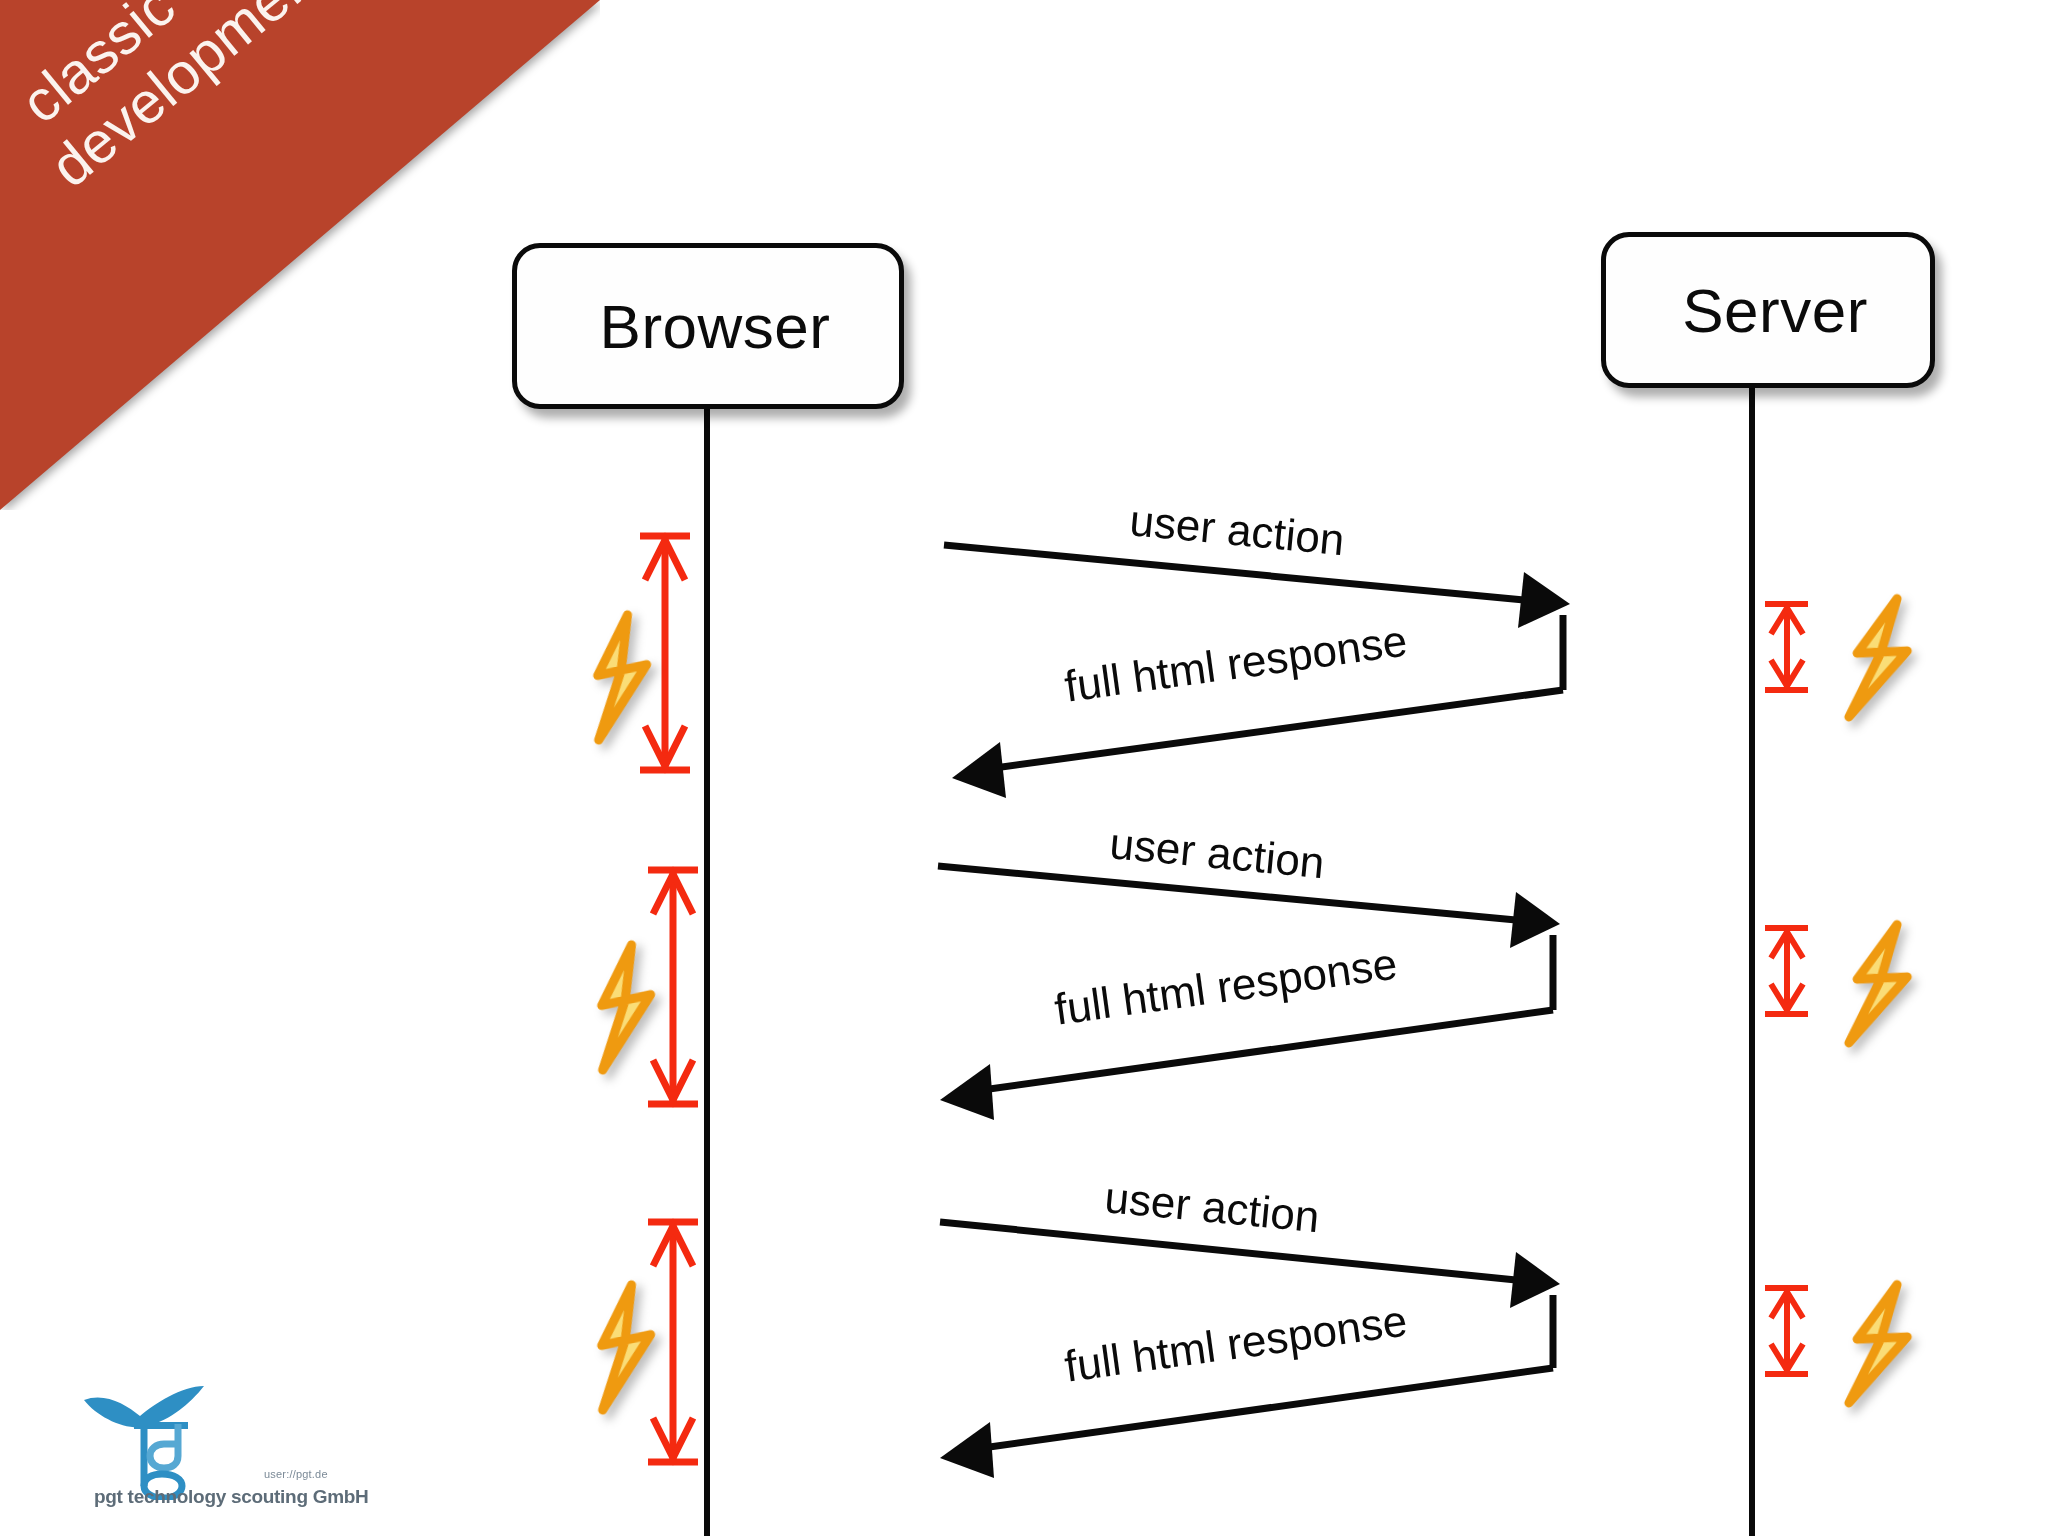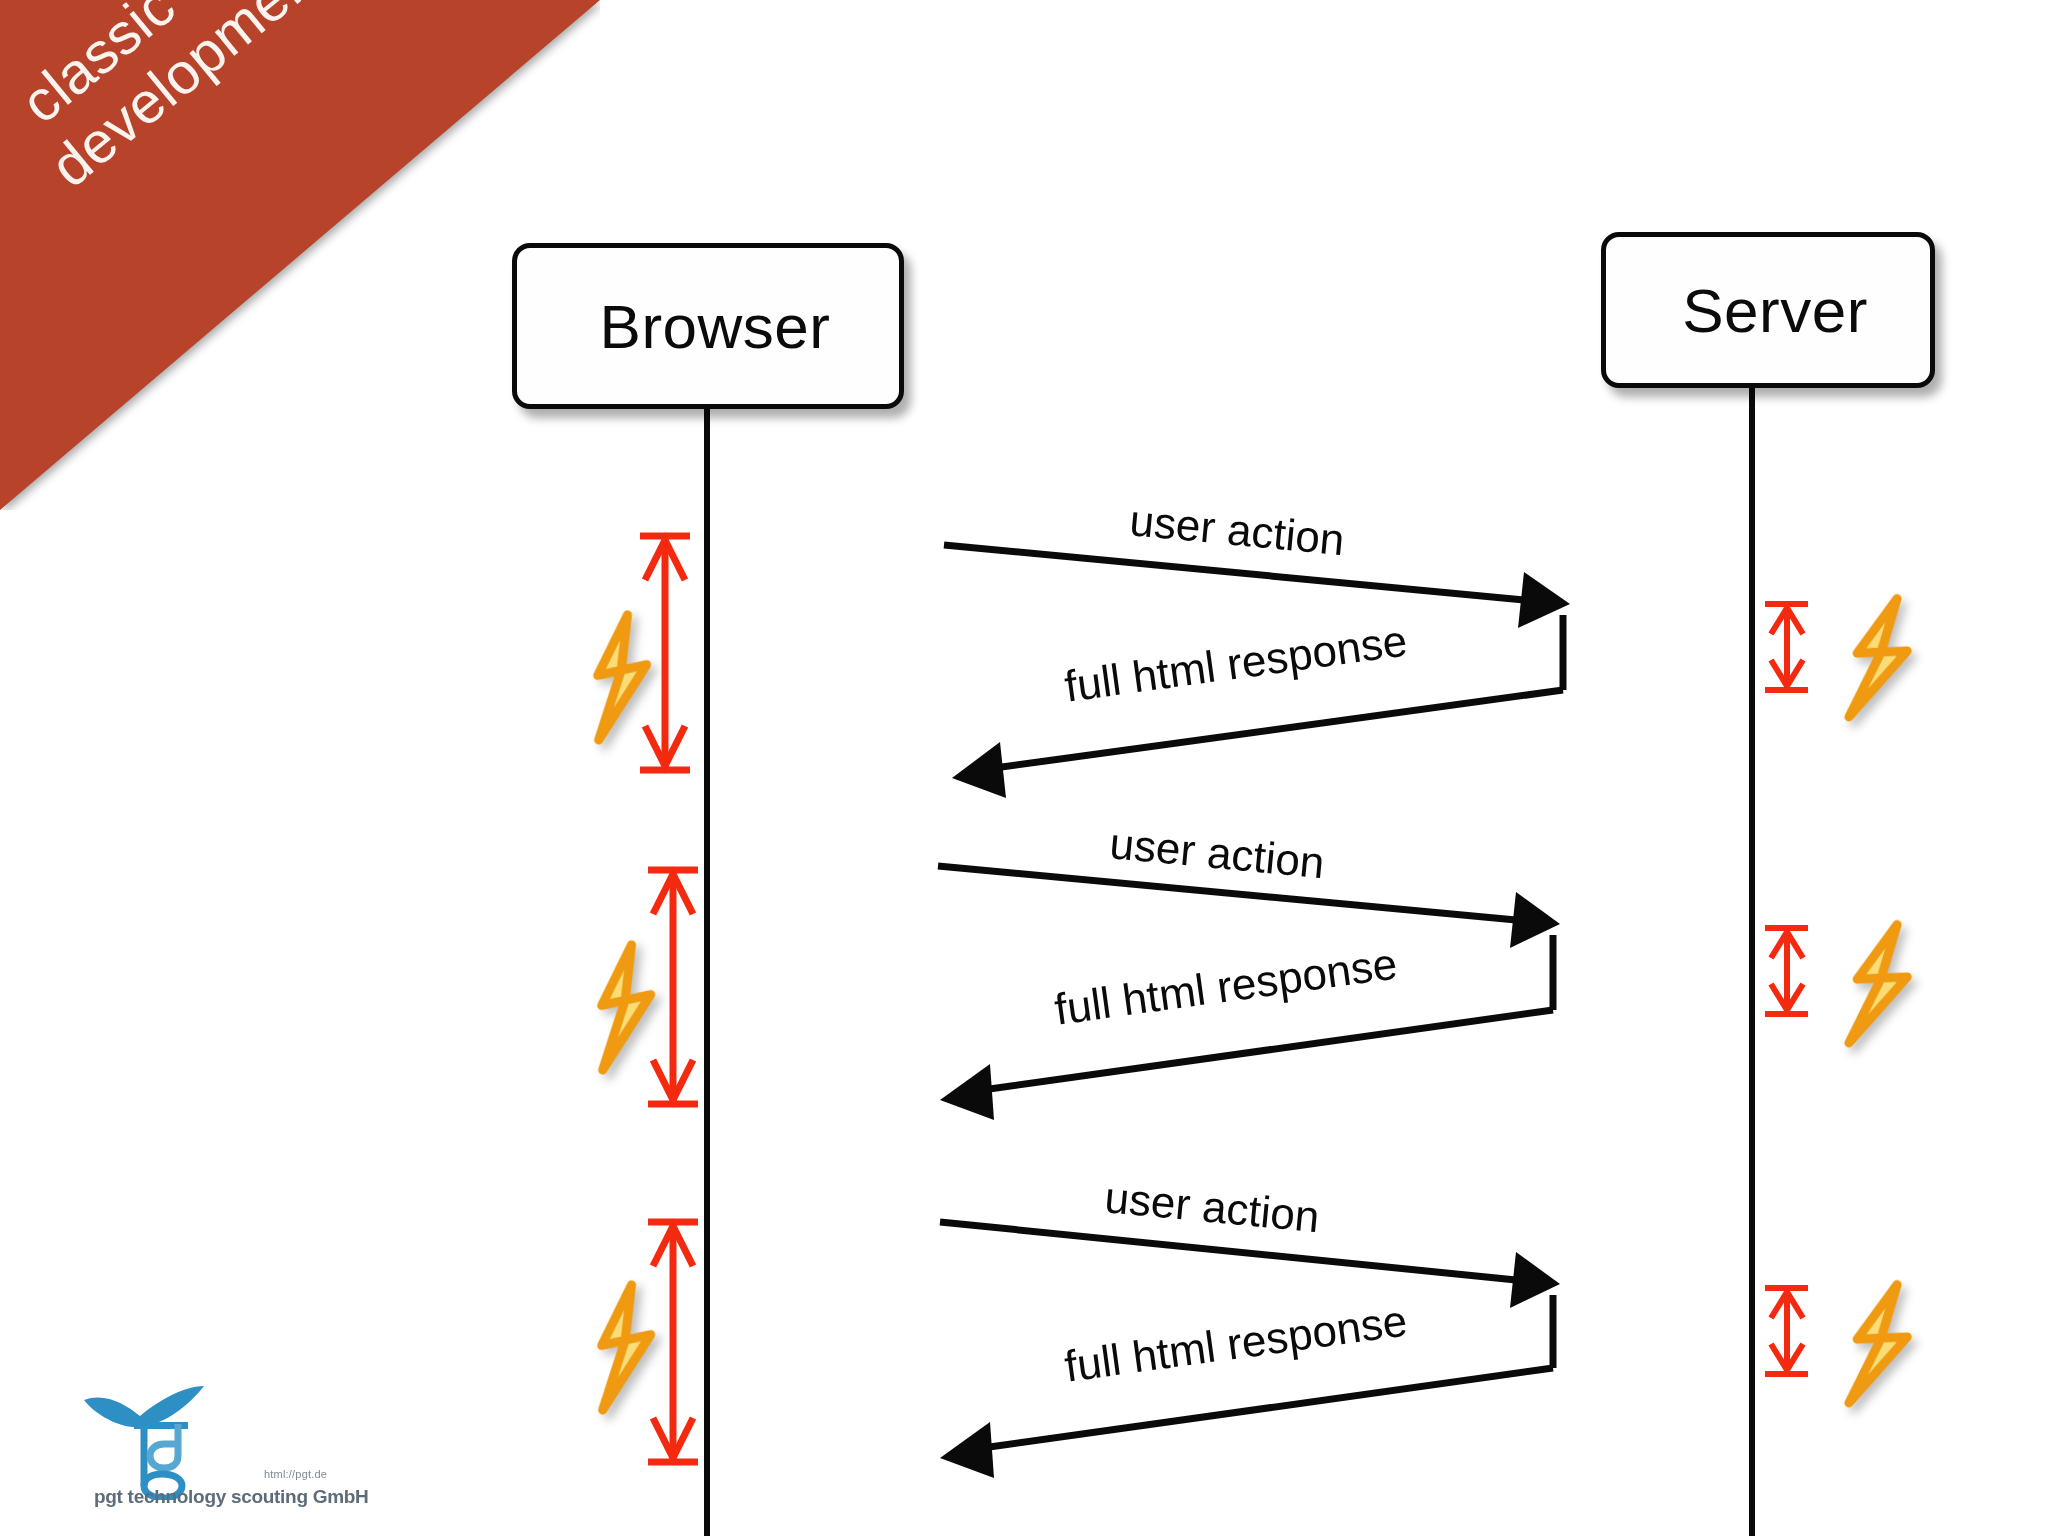--- a/index.html
+++ b/index.html
@@ -54,21 +54,21 @@
     font-weight: 400;
     letter-spacing: 0.5px;
     text-align: center;
     white-space: pre-line;
   }
   
   .node-box {
     position: absolute;
     background: #fefefe;
     border: 5px solid #0a0a0a;
-    border-radius: 18px;
+    border-radius: 28px;
     box-shadow: 7px 9px 10px rgba(0,0,0,0.32);
     display: flex;
     align-items: center;
     justify-content: center;
     box-sizing: border-box;
     padding-left: 14px;
   }
   .node-label {
     font-size: 62px;
     color: #0b0b0b;
@@ -284,17 +284,17 @@
   <div id="logo">
     <svg class="mark" viewBox="0 0 168 118">
 
       <path d="M6 18 C26 10 48 22 62 34 C76 22 104 4 126 4 C112 22 92 38 70 44 C50 50 20 36 6 18 Z" fill="#2e8fc4"></path>
 
       <rect x="56" y="40" width="54" height="7" fill="#2e8fc4"></rect>
       <path d="M66 40 L66 104" stroke="#2e8fc4" stroke-width="7" fill="none"></path>
       <path d="M100 42 L100 74 C100 82 94 86 86 86 C78 86 72 81 72 74 C72 67 78 62 86 62 L100 62" fill="none" stroke="#56a8d3" stroke-width="7"></path>
       <path d="M66 104 C66 96 74 92 84 92 C96 92 104 97 104 104 C104 111 96 116 86 116 C76 116 66 112 66 104 Z" fill="none" stroke="#2e8fc4" stroke-width="7"></path>
     </svg>
-    <div class="logo-url">html://pgt.de</div>
+    <div class="logo-url">user://pgt.de</div>
     <div class="logo-tag">pgt technology scouting GmbH</div>
   </div>
 
 </div>
 
 </body></html>

